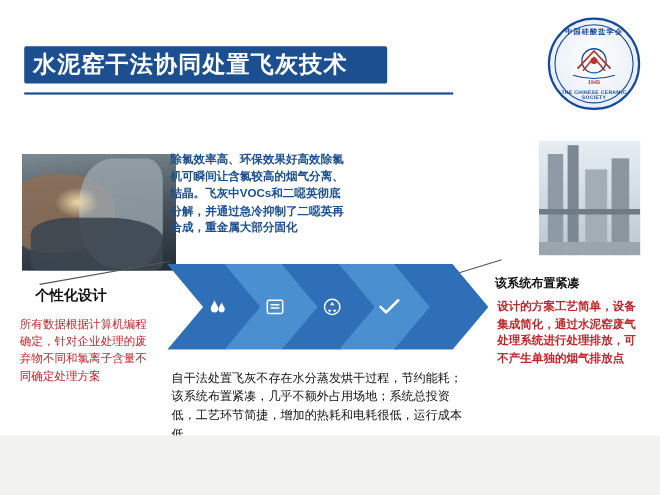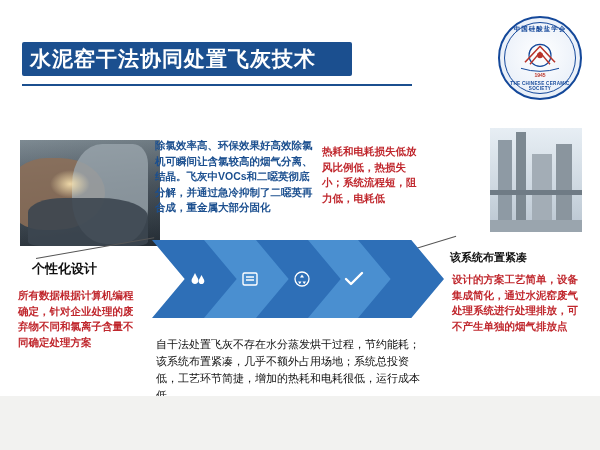--- a/index.html
+++ b/index.html
@@ -227,21 +227,21 @@
     top: 250px;
     font-size: 11px;
     font-weight: bold;
     color: #111111;
   }
   .txt-left-body {
     left: 18px;
     top: 288px;
     width: 125px;
     color: #c0272d;
-    font-weight: bold;
+    font-weight: normal;
     text-align: left;
   }
   .txt-right-body {
     left: 452px;
     top: 272px;
     width: 130px;
     color: #c0272d;
     font-weight: bold;
     text-align: left;
   }
@@ -330,21 +330,20 @@
   <div class="photo-right">
     <div class="tower t1"></div>
     <div class="tower t2"></div>
     <div class="tower t3"></div>
     <div class="tower t4"></div>
     <div class="pipe"></div>
     <div class="ground"></div>
   </div>
 
   <div class="txt txt-center-top">除氯效率高、环保效果好高效除氯机可瞬间让含氯较高的烟气分离、结晶。飞灰中VOCs和二噁英彻底分解，并通过急冷抑制了二噁英再合成，重金属大部分固化</div>
-  <div class="txt txt-right-top">热耗和电耗损失低放风比例低，热损失小；系统流程短，阻力低，电耗低</div>
 
   <div class="label-left">个性化设计</div>
   <div class="txt txt-left-body">所有数据根据计算机编程确定，针对企业处理的废弃物不同和氯离子含量不同确定处理方案</div>
 
   <div class="label-right">该系统布置紧凑</div>
   <div class="txt txt-right-body">设计的方案工艺简单，设备集成简化，通过水泥窑废气处理系统进行处理排放，可不产生单独的烟气排放点</div>
 
   <div class="txt txt-bottom">自干法处置飞灰不存在水分蒸发烘干过程，节约能耗；该系统布置紧凑，几乎不额外占用场地；系统总投资低，工艺环节简捷，增加的热耗和电耗很低，运行成本低</div>
 
   <div class="conn conn-left"></div>

